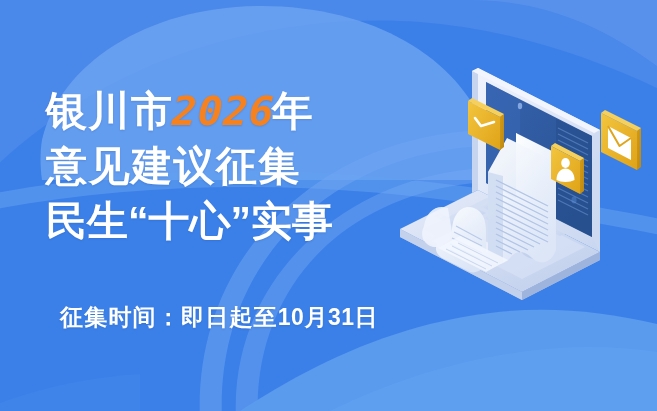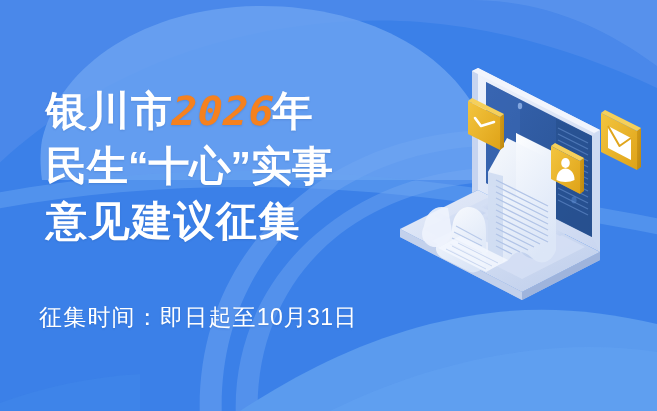--- a/index.html
+++ b/index.html
@@ -53,25 +53,25 @@
     letter-spacing: 0.5px;
     font-style: italic;
     display: inline-block;
     transform: skewX(-2deg) scaleX(1.04);
   }
   .quote-text {
     letter-spacing: 0px;
   }
   .subtitle {
     position: absolute;
-    left: 39px;
+    left: 60px;
     top: 302px;
     color: #FFFFFF;
     font-size: 23px;
-    font-weight: normal;
+    font-weight: bold;
     letter-spacing: 1.2px;
     white-space: nowrap;
     text-shadow: 0 1px 2px rgba(20,60,130,0.18);
   }
   .subtitle .num {
     font-family: "Liberation Sans", sans-serif;
     letter-spacing: 0.5px;
   }
 </style>
 </head>
@@ -332,20 +332,20 @@
       <g>
         <path d="M 608,126 L 608,148 L 631,160 L 631,138 Z" fill="#FFFFFF"></path>
         <path d="M 608,126 L 619.5,146 L 631,138" fill="none" stroke="#E0A51B" stroke-width="2" stroke-linejoin="round"></path>
       </g>
     </g>
   </svg>
 
   <div id="text-layer">
     <div class="title-block">
       <div class="title-line"><span>银川市</span><span class="year">2026</span><span>年</span></div>
+      <div class="title-line">意见建议征集</div>
       <div class="title-line quote-text">民生“十心”实事</div>
-      <div class="title-line">意见建议征集</div>
     </div>
 
     <div class="subtitle"><span>征集时间：即日起至</span><span class="num">10月31日</span></div>
   </div>
 
 </div>
 
 </body></html>

